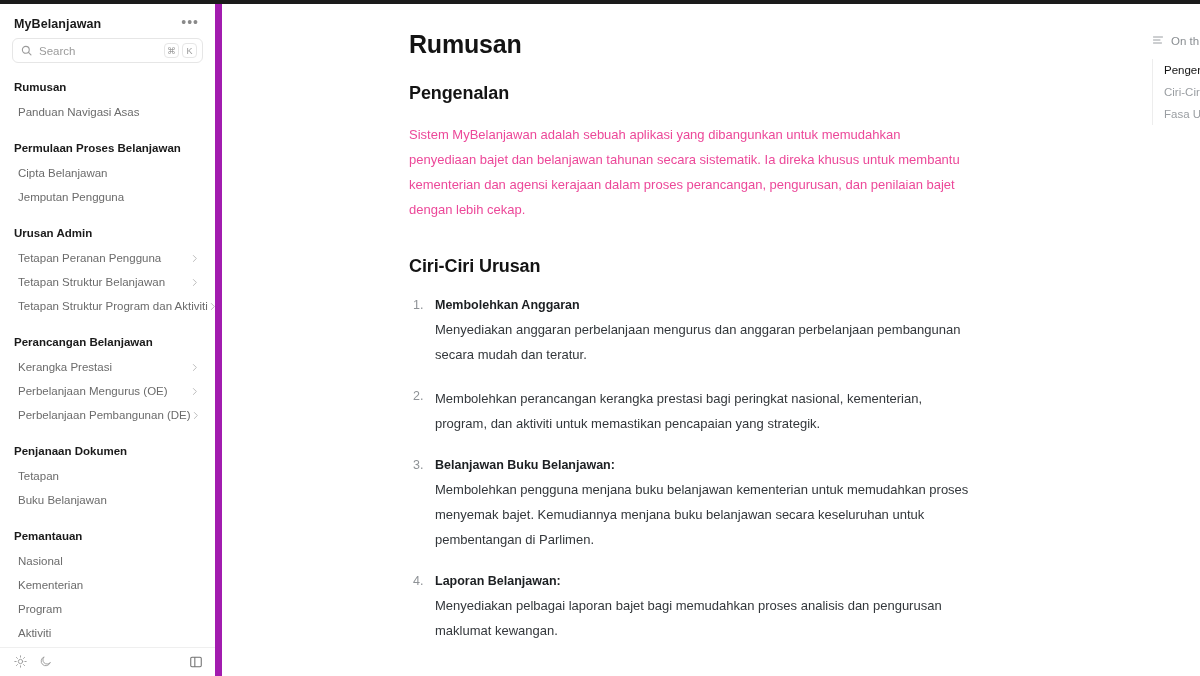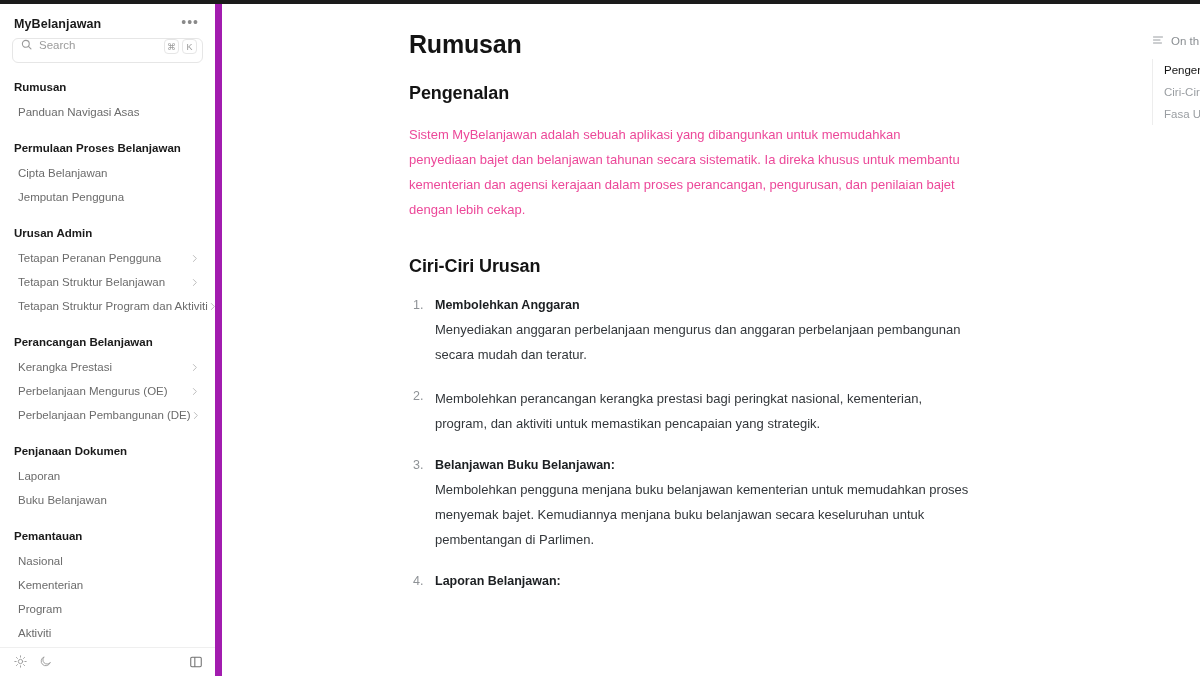--- a/index.html
+++ b/index.html
@@ -46,21 +46,21 @@
     letter-spacing: 1px; cursor: pointer;
     padding: 2px 2px 6px 2px;
   }
 
   
   .search-wrap { padding: 0 12px; }
   .search-box {
     height: 25px;
     border: 1px solid #e6e6e6;
     border-radius: 6px;
-    display: flex; align-items: flex-start;
+    display: flex; align-items: center;
     padding: 0 5px 0 8px;
     background: #fff;
   }
   .search-icon { flex: 0 0 auto; display: flex; align-items: center; }
   .search-ph {
     flex: 1 1 auto;
     font-size: 11.5px; color: #9b9b9b;
     padding-left: 7px;
   }
   .kbd {
@@ -273,21 +273,21 @@
             <span class="chev">
               <svg width="9" height="9" viewBox="0 0 24 24" fill="none" stroke="#b5b5b5" stroke-width="2.4" stroke-linecap="round" stroke-linejoin="round">
                 <polyline points="9,4 17,12 9,20"></polyline>
               </svg>
             </span>
           </div>
         </div>
         <div class="nav-group">
           <div class="nav-group-title">Penjanaan Dokumen</div>
           <div class="nav-item">
-            <span class="nav-item-label">Laporan</span>
+            <span class="nav-item-label">Tetapan</span>
           </div>
           <div class="nav-item">
             <span class="nav-item-label">Buku Belanjawan</span>
           </div>
         </div>
         <div class="nav-group">
           <div class="nav-group-title">Pemantauan</div>
           <div class="nav-item">
             <span class="nav-item-label">Nasional</span>
           </div>
@@ -352,20 +352,21 @@
             </li>
             <li>
               <div class="li-body">Membolehkan perancangan kerangka prestasi bagi peringkat nasional, kementerian, program, dan aktiviti untuk memastikan pencapaian yang strategik.</div>
             </li>
             <li>
               <div class="li-head">Belanjawan Buku Belanjawan:</div>
               <div class="li-body">Membolehkan pengguna menjana buku belanjawan kementerian untuk memudahkan proses menyemak bajet. Kemudiannya menjana buku belanjawan secara keseluruhan untuk pembentangan di Parlimen.</div>
             </li>
             <li>
               <div class="li-head">Laporan Belanjawan:</div>
+              <div class="li-body">Menyediakan pelbagai laporan bajet bagi memudahkan proses analisis dan pengurusan maklumat kewangan.</div>
             </li>
           </ol>
       </section>
 
     </article>
 
     <aside class="toc">
       <div class="toc-head">
         <span>
           <svg width="12" height="12" viewBox="0 0 24 24" fill="none" stroke="#9a9ea2" stroke-width="2" stroke-linecap="round">

